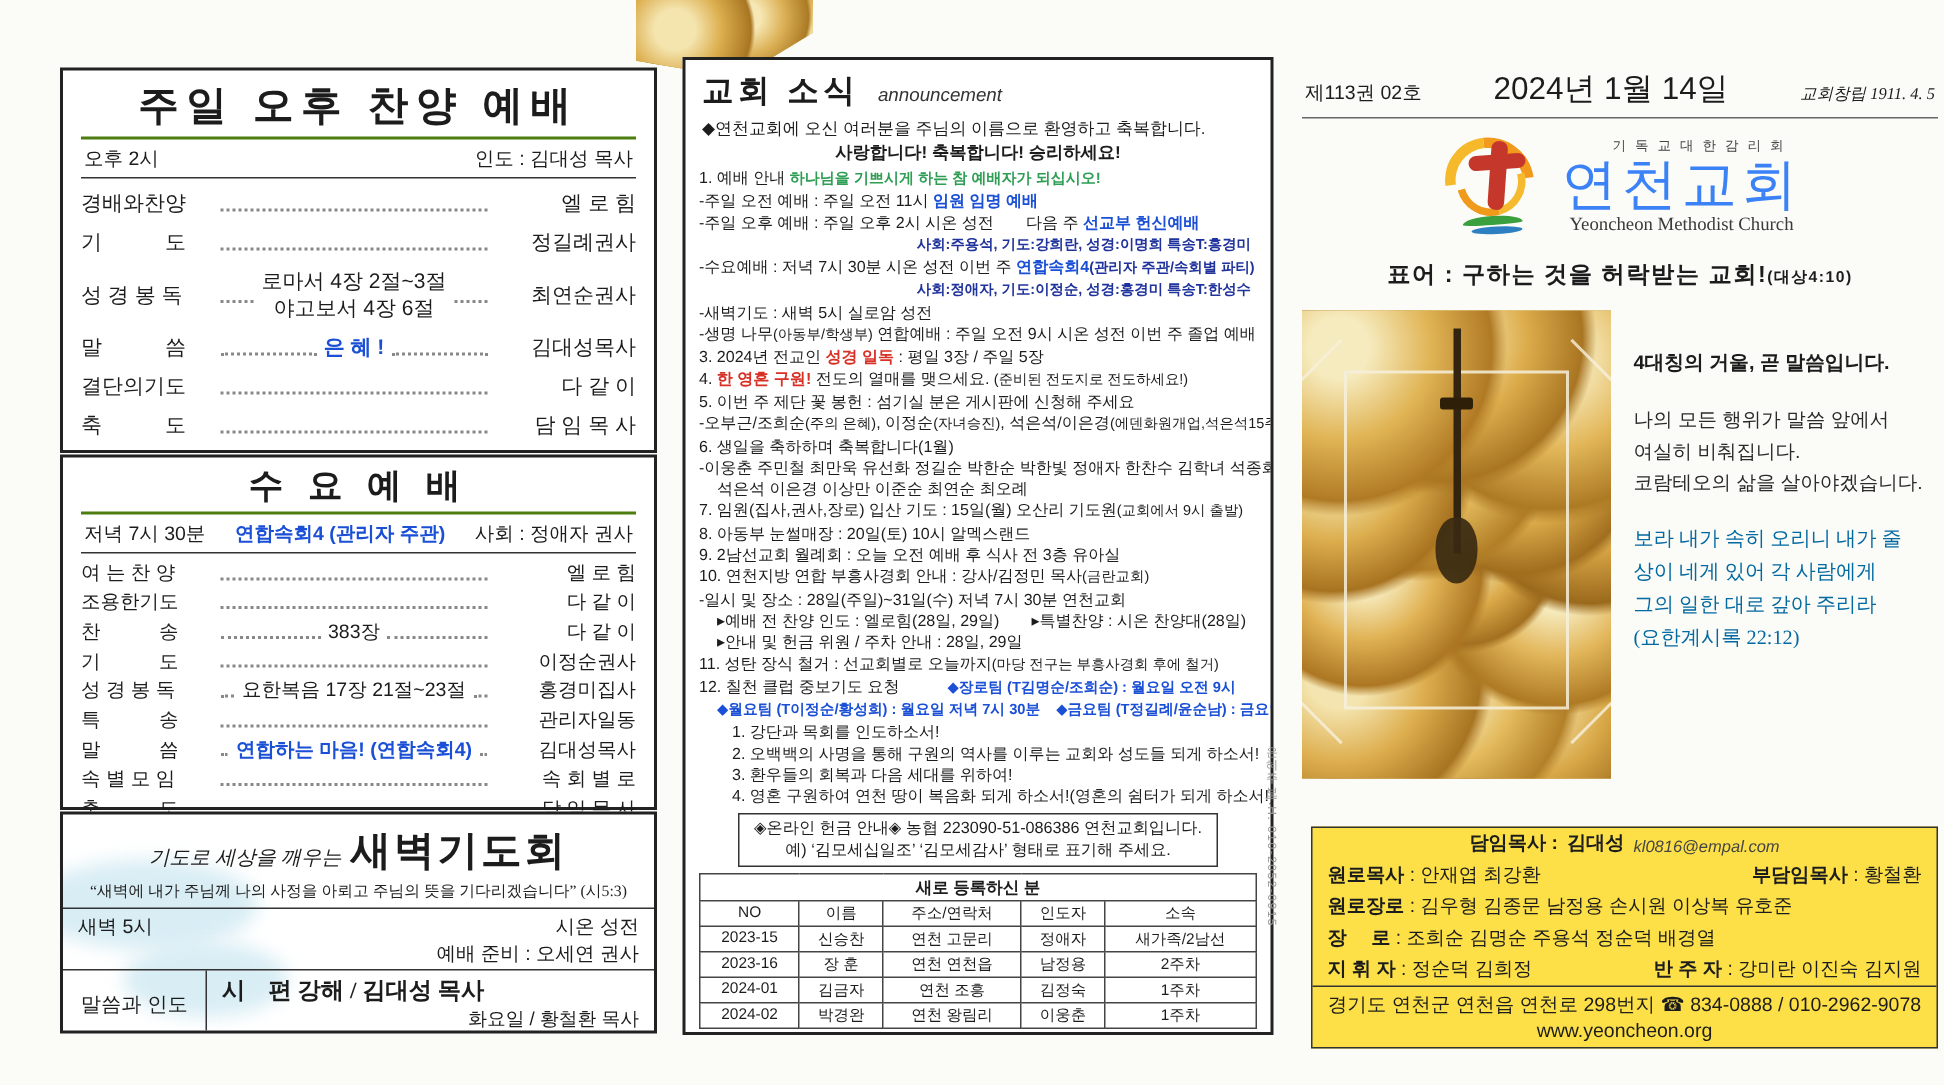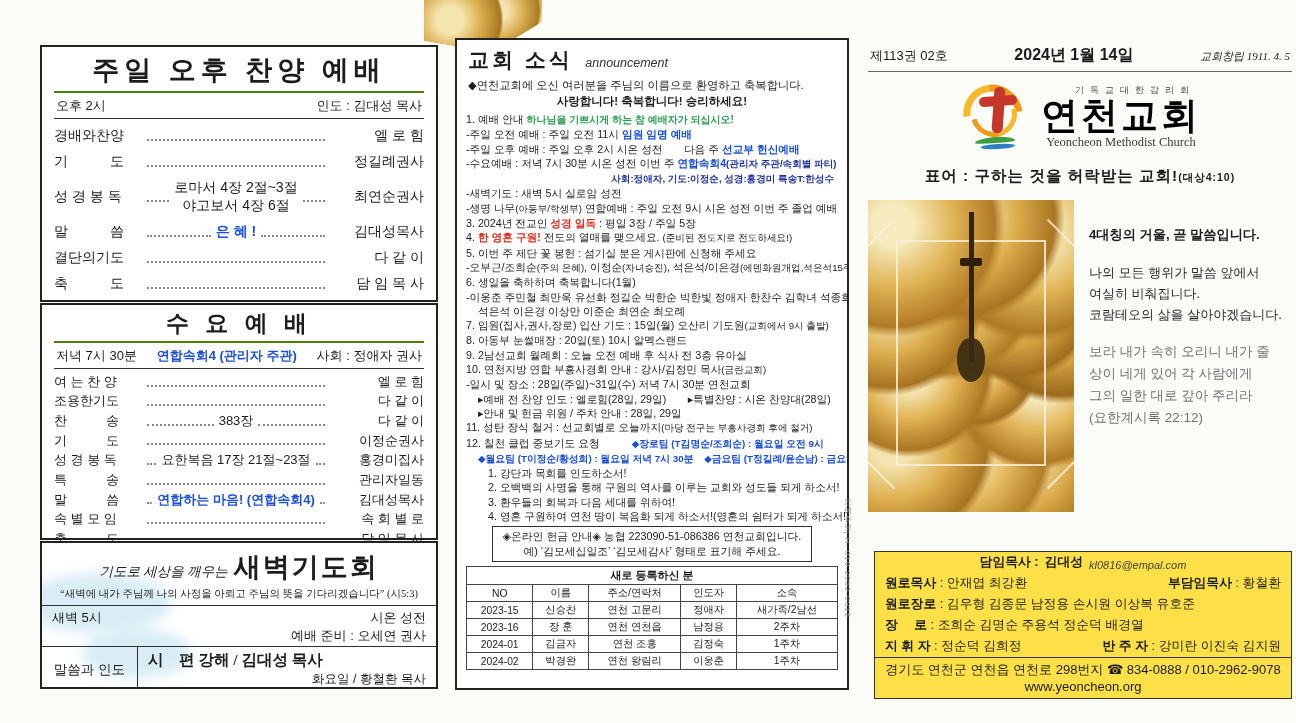--- a/index.html
+++ b/index.html
@@ -98,40 +98,40 @@
 
   
   #margin-note{ left:841px; top:492px; writing-mode:vertical-rl; font-size:8px; color:#9a9a9a;
     letter-spacing:1px; }
 
   
   #mast-head{ left:868px; top:45px; width:424px; }
   #mast-row{ display:flex; justify-content:space-between; align-items:baseline;
     border-bottom:1.5px solid #666; padding:0 2px 5px; }
   #mast-row .issue{ font-size:13px; }
-  #mast-row .date{ font-size:16px; font-weight:bold; }
+  #mast-row .date{ font-size:21px; font-weight:normal; }
   #mast-row .founded{ font-size:11px; font-style:italic; font-family:"Liberation Serif",serif; }
 
   #logo-block{ display:flex; justify-content:center; align-items:center; gap:4px; margin-top:9px; }
   #logo-icon{ position:relative; width:78px; height:72px; }
   .swoosh1{ position:absolute; left:4px; top:4px; width:60px; height:58px; border:7px solid transparent;
     border-top-color:#f29a1d; border-left-color:#f6b92c; border-radius:50%; transform:rotate(38deg); }
   .swoosh2{ position:absolute; left:12px; top:10px; width:46px; height:46px; border:5px solid transparent;
     border-right-color:#f6ba2e; border-bottom-color:#f09a1c; border-radius:50%; transform:rotate(30deg); }
   .cross-v{ position:absolute; left:34px; top:6px; width:11px; height:46px; background:#c4372a;
     border-radius:5px; transform:rotate(4deg); }
   .cross-h{ position:absolute; left:20px; top:15px; width:38px; height:10px; background:#c4372a;
     border-radius:5px; transform:rotate(-4deg); }
   .wave-g{ position:absolute; left:16px; top:56px; width:40px; height:6px; background:#3aa03e;
     border-radius:50% 50% 50% 50%/80% 80% 20% 20%; transform:rotate(-4deg); }
   .wave-b{ position:absolute; left:22px; top:63px; width:34px; height:5px; background:#2d7fc1;
     border-radius:50%; transform:rotate(-3deg); }
   #logo-text{ text-align:center; }
   #logo-text .denom{ font-size:9px; letter-spacing:6px; color:#444; text-align:right; padding-right:6px; }
-  #logo-text .church{ font-size:37px; font-weight:bold; color:#000000; letter-spacing:3px; line-height:1.05; }
+  #logo-text .church{ font-size:37px; font-weight:normal; color:#3b82f6; letter-spacing:3px; line-height:1.05; }
   #logo-text .eng{ font-size:12.5px; font-family:"Liberation Serif",serif; color:#3a3a3a; }
 
   #slogan{ text-align:center; margin-top:13px; font-size:15.5px; font-weight:bold; letter-spacing:1px; }
   #slogan .ref{ font-size:10.5px; font-weight:bold; }
 
   #content-row{ display:flex; margin-top:13px; }
   #photo{ position:relative; width:206px; height:312px; overflow:hidden;
     background:
       radial-gradient(circle at 12% 8%,  #f6ebbe 0 6%, #e0b455 18%, #b07a24 30%, transparent 33%),
       radial-gradient(circle at 45% 6%,  #f4e6b2 0 6%, #ddad4c 18%, #a97522 30%, transparent 33%),
@@ -159,21 +159,21 @@
     background:#33240f; }
   .violin-body{ position:absolute; left:50%; top:138px; width:28px; height:44px; margin-left:-14px;
     background:#3a2a12; border-radius:46% 46% 50% 50%; opacity:.92; }
   .violin-peg{ position:absolute; left:50%; top:58px; width:22px; height:8px; margin-left:-11px;
     background:#2e2008; border-radius:2px; }
 
   #refl{ flex:1; padding:26px 0 0 15px; }
   #refl .p1{ font-size:13.2px; font-weight:bold; margin-bottom:18px; }
   #refl .p2 div{ font-size:13px; line-height:21px; color:#2a2a2a; }
   #refl .p3{ margin-top:16px; }
-  #refl .p3 div{ font-size:13.5px; line-height:22px; color:#737373; }
+  #refl .p3 div{ font-size:13.5px; line-height:22px; color:#0369a1;font-family:Liberation Serif, serif; }
 
   
   #staff-box{ left:874px; top:551px; width:418px; border:1.5px solid #333; background:#fde047; }
   .staff-r{ display:flex; justify-content:space-between; font-size:12.8px; padding:2px 10px; }
   .staff-r.center{ justify-content:center; gap:6px; }
   .staff-r b{ font-weight:bold; }
   .staff-r .email{ font-style:italic; font-size:11px; color:#444; align-self:flex-end; }
   #addr-sec{ border-top:1.5px solid #333; text-align:center; padding:3px 0 4px; }
   #addr-sec .a1{ font-size:13px; }
   #addr-sec .a2{ font-size:13px; }
@@ -318,20 +318,21 @@
   <div id="news-header">
     <span class="t">교회 소식</span>
     <span class="s">announcement</span>
   </div>
   <div class="welcome1">◆연천교회에 오신 여러분을 주님의 이름으로 환영하고 축복합니다.</div>
   <div class="welcome2">사랑합니다!   축복합니다!   승리하세요!</div>
   <div id="newsLines">
       <div class="ln"><span class="sg-b">1. 예배 안내 </span><span class="sg-grn">하나님을 기쁘시게 하는 참 예배자가 되십시오!</span></div>
       <div class="ln"><span>-주일 오전 예배 : 주일 오전 11시 </span><span class="sg-blue">임원 임명 예배</span></div>
       <div class="ln"><span>-주일 오후 예배 : 주일 오후 2시 시온 성전</span><span>　　다음 주 </span><span class="sg-blue">선교부 헌신예배</span></div>
+      <div class="ln r"><span class="sg-nvy">사회:주용석, 기도:강희란, 성경:이명희 특송T:홍경미</span></div>
       <div class="ln"><span>-수요예배 : 저녁 7시 30분 시온 성전 이번 주 </span><span class="sg-blue">연합속회4</span><span class="sg-nvy">(관리자 주관/속회별 파티)</span></div>
       <div class="ln r"><span class="sg-nvy">사회:정애자, 기도:이정순, 성경:홍경미 특송T:한성수</span></div>
       <div class="ln"><span>-새벽기도 : 새벽 5시 실로암 성전</span></div>
       <div class="ln"><span>-생명 나무</span><span class="sg-sm">(아동부/학생부)</span><span> 연합예배 : 주일 오전 9시 시온 성전 이번 주 </span><span class="sg-b">졸업 예배</span></div>
       <div class="ln"><span class="sg-b">3. 2024년 전교인 </span><span class="sg-red">성경 일독</span><span class="sg-b"> : 평일 3장 / 주일 5장</span></div>
       <div class="ln"><span class="sg-b">4. </span><span class="sg-red">한 영혼 구원!</span><span class="sg-b"> 전도의 열매를 맺으세요. </span><span class="sg-sm">(준비된 전도지로 전도하세요!)</span></div>
       <div class="ln"><span class="sg-b">5. 이번 주 제단 꽃 봉헌 : </span><span>섬기실 분은 게시판에 신청해 주세요</span></div>
       <div class="ln"><span>-오부근/조희순</span><span class="sg-sm">(주의 은혜)</span><span>, 이정순</span><span class="sg-sm">(자녀승진)</span><span>, 석은석/이은경</span><span class="sg-sm">(에덴화원개업,석은석15주년근속감사)</span></div>
       <div class="ln"><span class="sg-b">6. 생일을 축하하며 축복합니다(1월)</span></div>
       <div class="ln"><span>-이웅춘 주민철 최만욱 유선화 정길순 박한순 박한빛 정애자 한찬수 김학녀 석종화</span></div>

